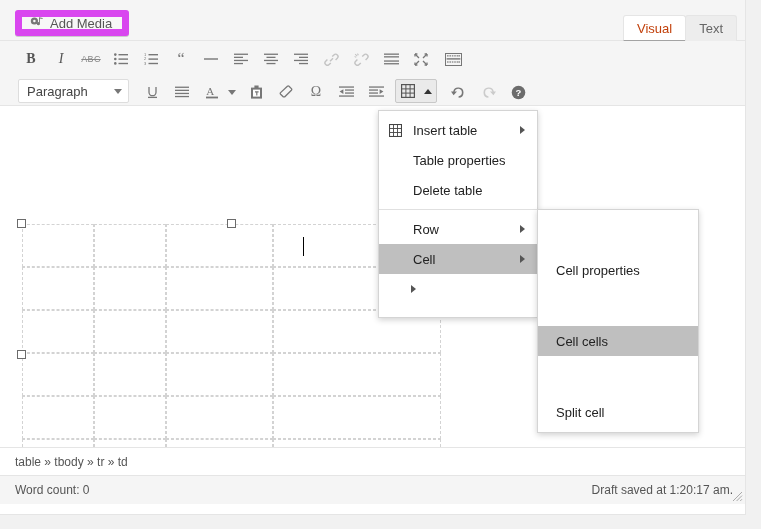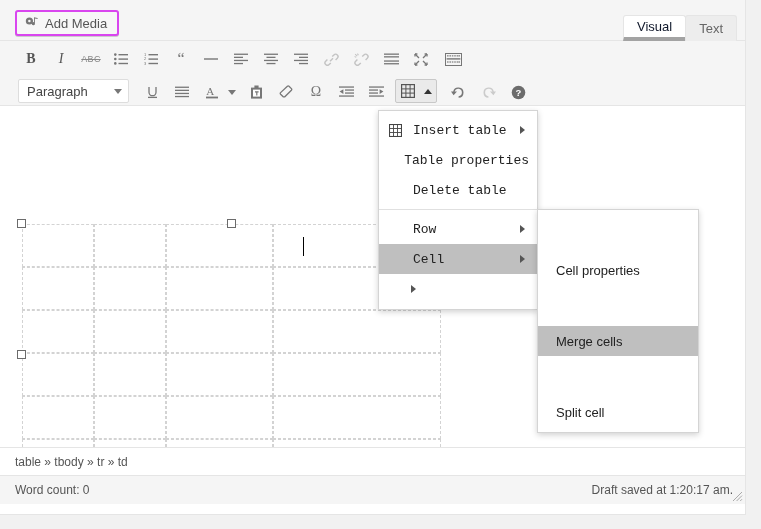--- a/index.html
+++ b/index.html
@@ -41,21 +41,21 @@
     height: 41px;
     background: #f5f5f5;
     border-bottom: 1px solid #e5e5e5;
   }
   .add-media-btn {
     position: absolute; left: 15px; top: 10px;
     height: 26px;
     padding: 0 10px 0 8px;
     display: inline-flex; align-items: center; gap: 6px;
     background: #f7f7f7;
-    border: 2px solid #d946ef;
+    border: 7px solid #d946ef;
     border-radius: 3px;
     box-shadow: 0 1px 0 #ccc;
     font-size: 13px;
     color: #555;
     cursor: pointer;
   }
   .media-icon { display: inline-block; width: 14px; height: 14px; position: relative; }
 
   
   .tabs { position: absolute; right: 8px; bottom: -1px; display: flex; }
@@ -63,21 +63,21 @@
     height: 26px; padding: 0 13px;
     display: flex; align-items: center;
     font-size: 13px; color: #666;
     background: #ededed;
     border: 1px solid #e5e5e5;
     border-bottom: none;
     margin-left: -1px;
     border-radius: 3px 3px 0 0;
     cursor: pointer;
   }
-  .tab.active { background: #fff; color: #0f172a; border-bottom: 4px solid #a3a3a3; margin-left: 28px; }
+  .tab.active { background: #fff; color: #c2410c; border-bottom: 1px solid #a3a3a3; margin-left: 28px; }
 
   
   .toolbar {
     background: #f5f5f5;
     border-bottom: 1px solid #e5e5e5;
     padding: 4px 0 2px 0;
   }
   .tb-row { display: flex; align-items: center; height: 28px; padding-left: 18px; }
   .tb-row.r2 { height: 30px; align-items: flex-end; }
 
@@ -177,24 +177,23 @@
   }
 
   
   .menu {
     position: absolute;
     left: 378px; top: 110px;
     width: 160px;
     background: #fff;
     border: 1px solid #d4d4d4;
     box-shadow: 0 2px 6px rgba(0,0,0,.18);
-    padding: 4px 0 5px 0;
+    padding: 4px 0 13px 0;
     z-index: 50;
     font-size: 13px;
-    font-family: Liberation Mono, monospace;
   }
   .menu-item {
     height: 30px;
     display: flex; align-items: center;
     padding: 0 8px 0 10px;
     color: #222;
     cursor: pointer;
     white-space: nowrap;
   }
   .menu-item.sel { background: #bfbfbf; }
@@ -589,20 +588,20 @@
       <span class="mi-icon"></span>
       <span class="mi-arrow"></span>
     </div>
   </div>
 
   <div class="submenu">
     <div class="menu-item">
       <span class="mi-label">Cell properties</span>
     </div>
     <div class="menu-item sel">
-      <span class="mi-label">Merge cells</span>
+      <span class="mi-label">Cell cells</span>
     </div>
     <div class="menu-item">
       <span class="mi-label">Split cell</span>
     </div>
   </div>
 
 </div>
 
 </body></html>

